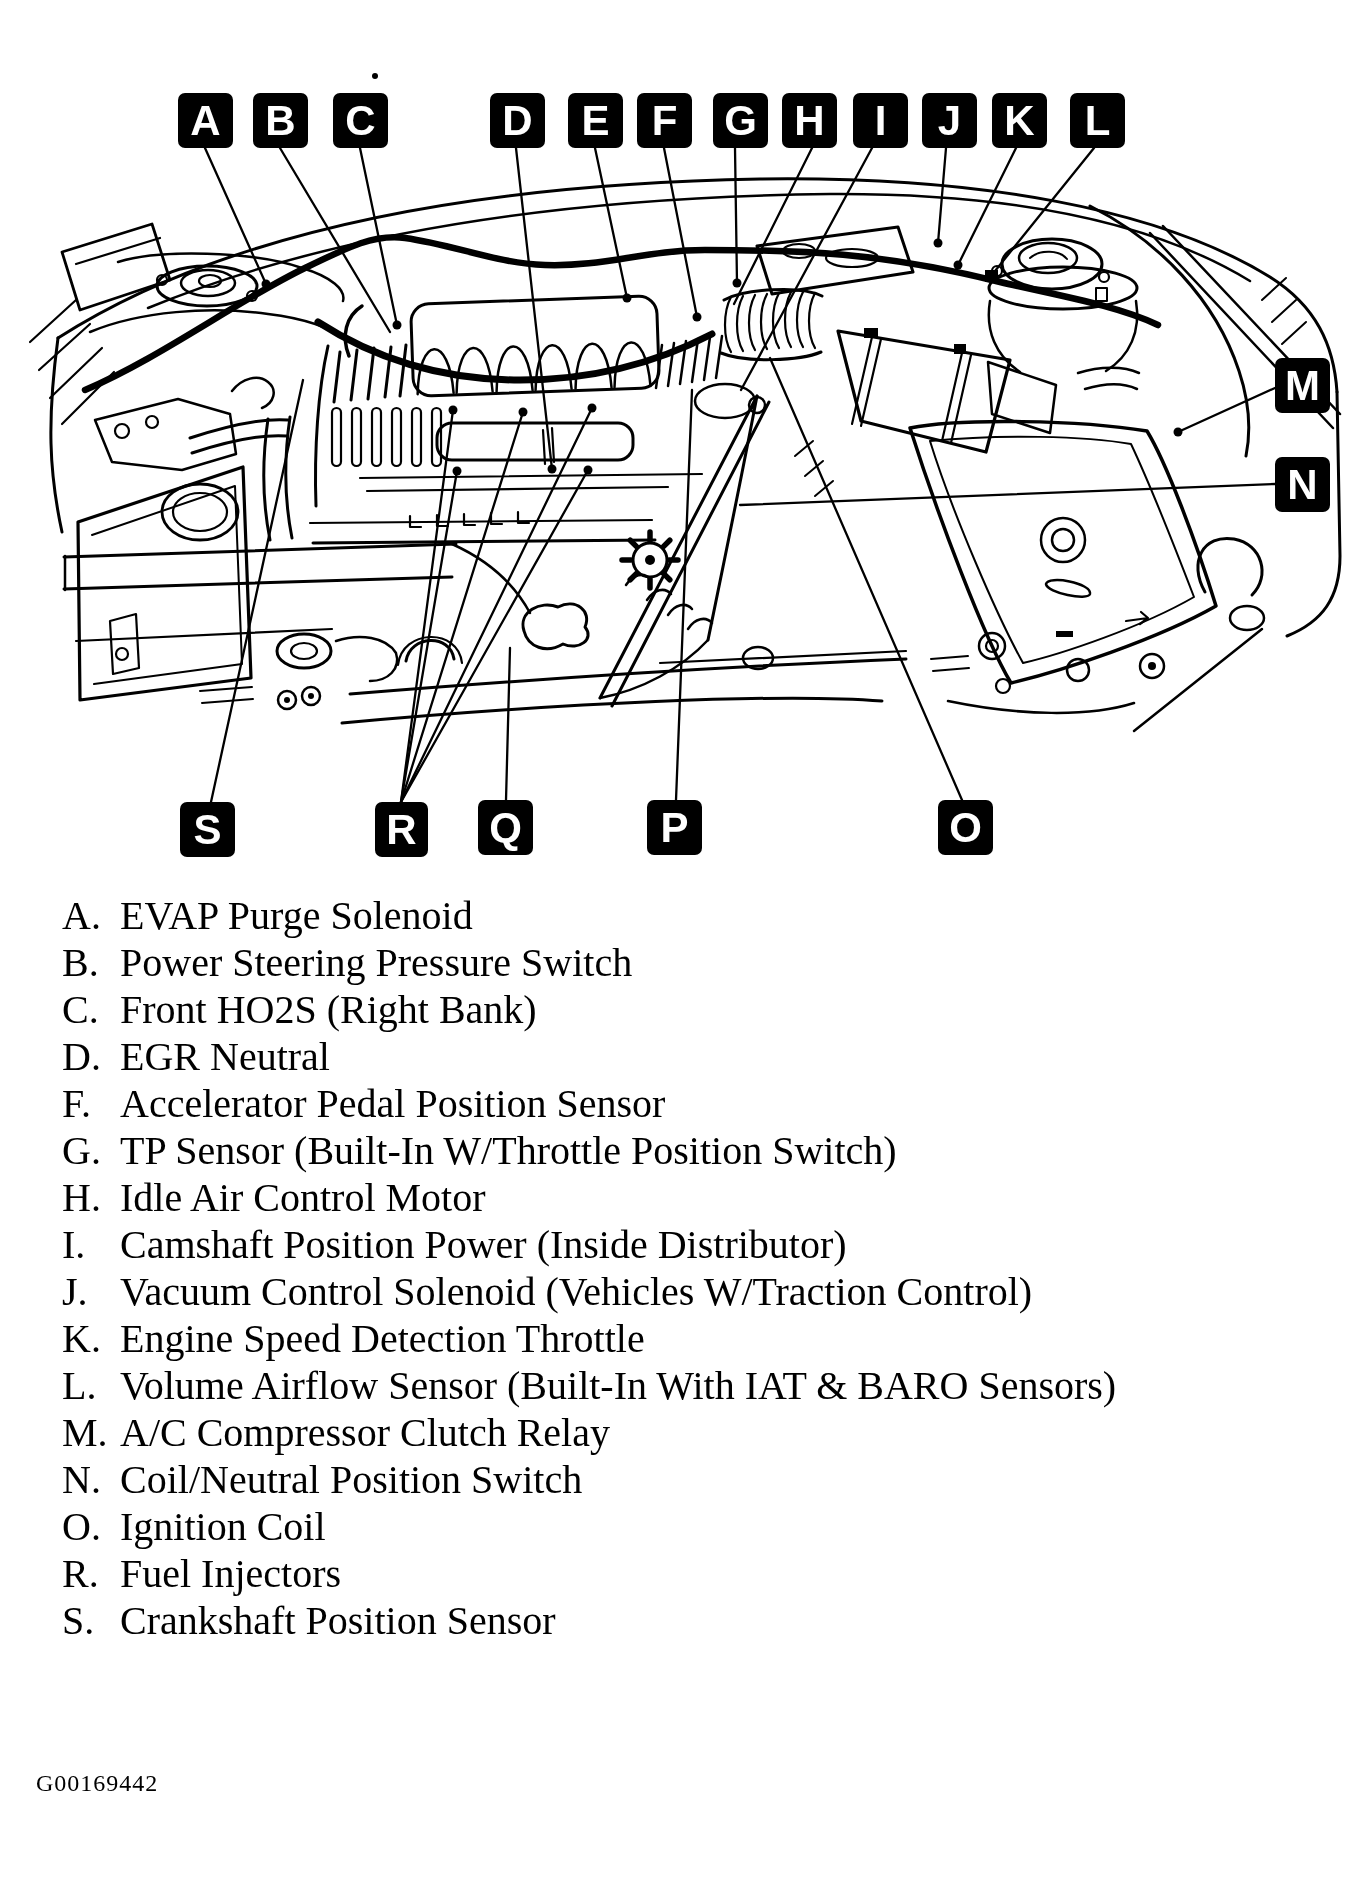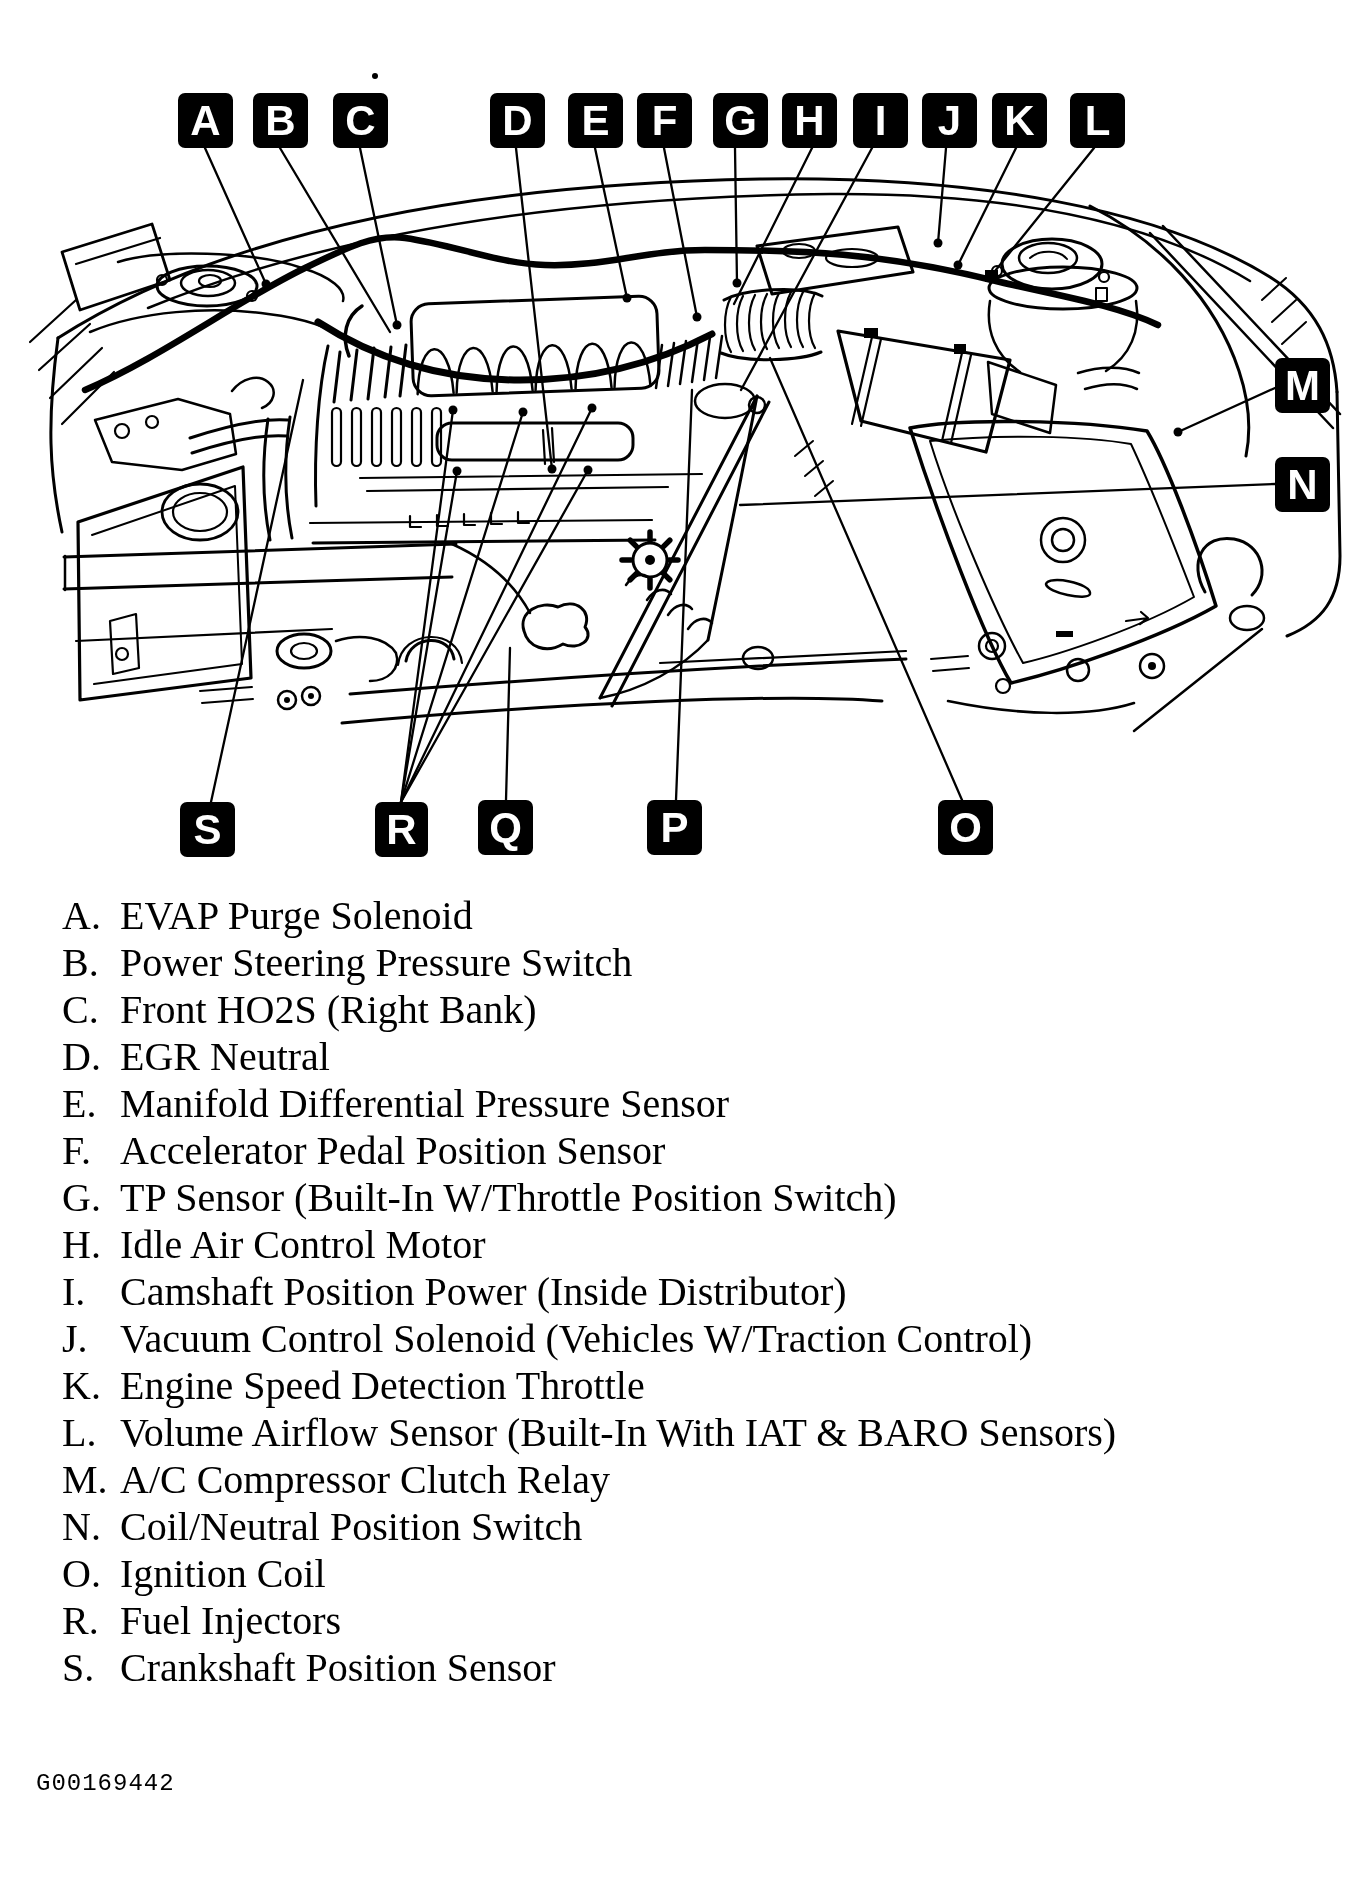--- a/index.html
+++ b/index.html
@@ -7,21 +7,21 @@
         font-family:"Liberation Serif",serif;}
   .stage{position:absolute;left:0;top:0;width:1368px;height:870px;}
   .stage svg{position:absolute;left:0;top:0;}
   .art path,.art ellipse,.art circle,.art rect{vector-effect:none;}
   .callout{position:absolute;background:#000;color:#fff;border-radius:7px;
            font-family:"Liberation Sans",sans-serif;font-weight:bold;
            font-size:42px;text-align:center;user-select:none;}
   .legend{position:absolute;left:62px;top:886px;width:1260px;margin-top:6px;}
   .legend-row{height:47px;line-height:47px;font-size:40px;color:#000;white-space:nowrap;}
   .legend-letter{display:inline-block;width:58px;}
-  .figure-id{position:absolute;left:36px;top:1770px;font-family:Liberation Mono, monospace;
+  .figure-id{position:absolute;left:36px;top:1770px;font-family:Liberation Serif, serif;
              font-size:24px;color:#000;letter-spacing:1px;}
 </style>
 </head>
 <body>
 
 <div class="page">
   <div class="stage" id="stage">
     <svg width="1368" height="870" viewBox="0 0 1368 870">
       <g class="art" fill="none" stroke="#000" stroke-width="3" stroke-linecap="round" stroke-linejoin="round">
 
@@ -275,21 +275,20 @@
       <div class="callout" style="left: 478px; top: 800px; width: 55px; height: 55px; line-height: 55px; background: rgb(0, 0, 0); color: rgb(255, 255, 255);">Q</div>
       <div class="callout" style="left: 375px; top: 802px; width: 53px; height: 55px; line-height: 55px; background: rgb(0, 0, 0); color: rgb(255, 255, 255);">R</div>
       <div class="callout" style="left: 180px; top: 802px; width: 55px; height: 55px; line-height: 55px; background: rgb(0, 0, 0); color: rgb(255, 255, 255);">S</div>
     </div>
 
   <div class="legend" id="legend">
       <div class="legend-row"><span class="legend-letter">A.</span><span class="legend-label">EVAP Purge Solenoid</span></div>
       <div class="legend-row"><span class="legend-letter">B.</span><span class="legend-label">Power Steering Pressure Switch</span></div>
       <div class="legend-row"><span class="legend-letter">C.</span><span class="legend-label">Front HO2S (Right Bank)</span></div>
       <div class="legend-row"><span class="legend-letter">D.</span><span class="legend-label">EGR Neutral</span></div>
-      <div class="legend-row"><span class="legend-letter">E.</span><span class="legend-label">Manifold Differential Pressure Sensor</span></div>
       <div class="legend-row"><span class="legend-letter">F.</span><span class="legend-label">Accelerator Pedal Position Sensor</span></div>
       <div class="legend-row"><span class="legend-letter">G.</span><span class="legend-label">TP Sensor (Built-In W/Throttle Position Switch)</span></div>
       <div class="legend-row"><span class="legend-letter">H.</span><span class="legend-label">Idle Air Control Motor</span></div>
       <div class="legend-row"><span class="legend-letter">I.</span><span class="legend-label">Camshaft Position Power (Inside Distributor)</span></div>
       <div class="legend-row"><span class="legend-letter">J.</span><span class="legend-label">Vacuum Control Solenoid (Vehicles W/Traction Control)</span></div>
       <div class="legend-row"><span class="legend-letter">K.</span><span class="legend-label">Engine Speed Detection Throttle</span></div>
       <div class="legend-row"><span class="legend-letter">L.</span><span class="legend-label">Volume Airflow Sensor (Built-In With IAT &amp; BARO Sensors)</span></div>
       <div class="legend-row"><span class="legend-letter">M.</span><span class="legend-label">A/C Compressor Clutch Relay</span></div>
       <div class="legend-row"><span class="legend-letter">N.</span><span class="legend-label">Coil/Neutral Position Switch</span></div>
       <div class="legend-row"><span class="legend-letter">O.</span><span class="legend-label">Ignition Coil</span></div>

